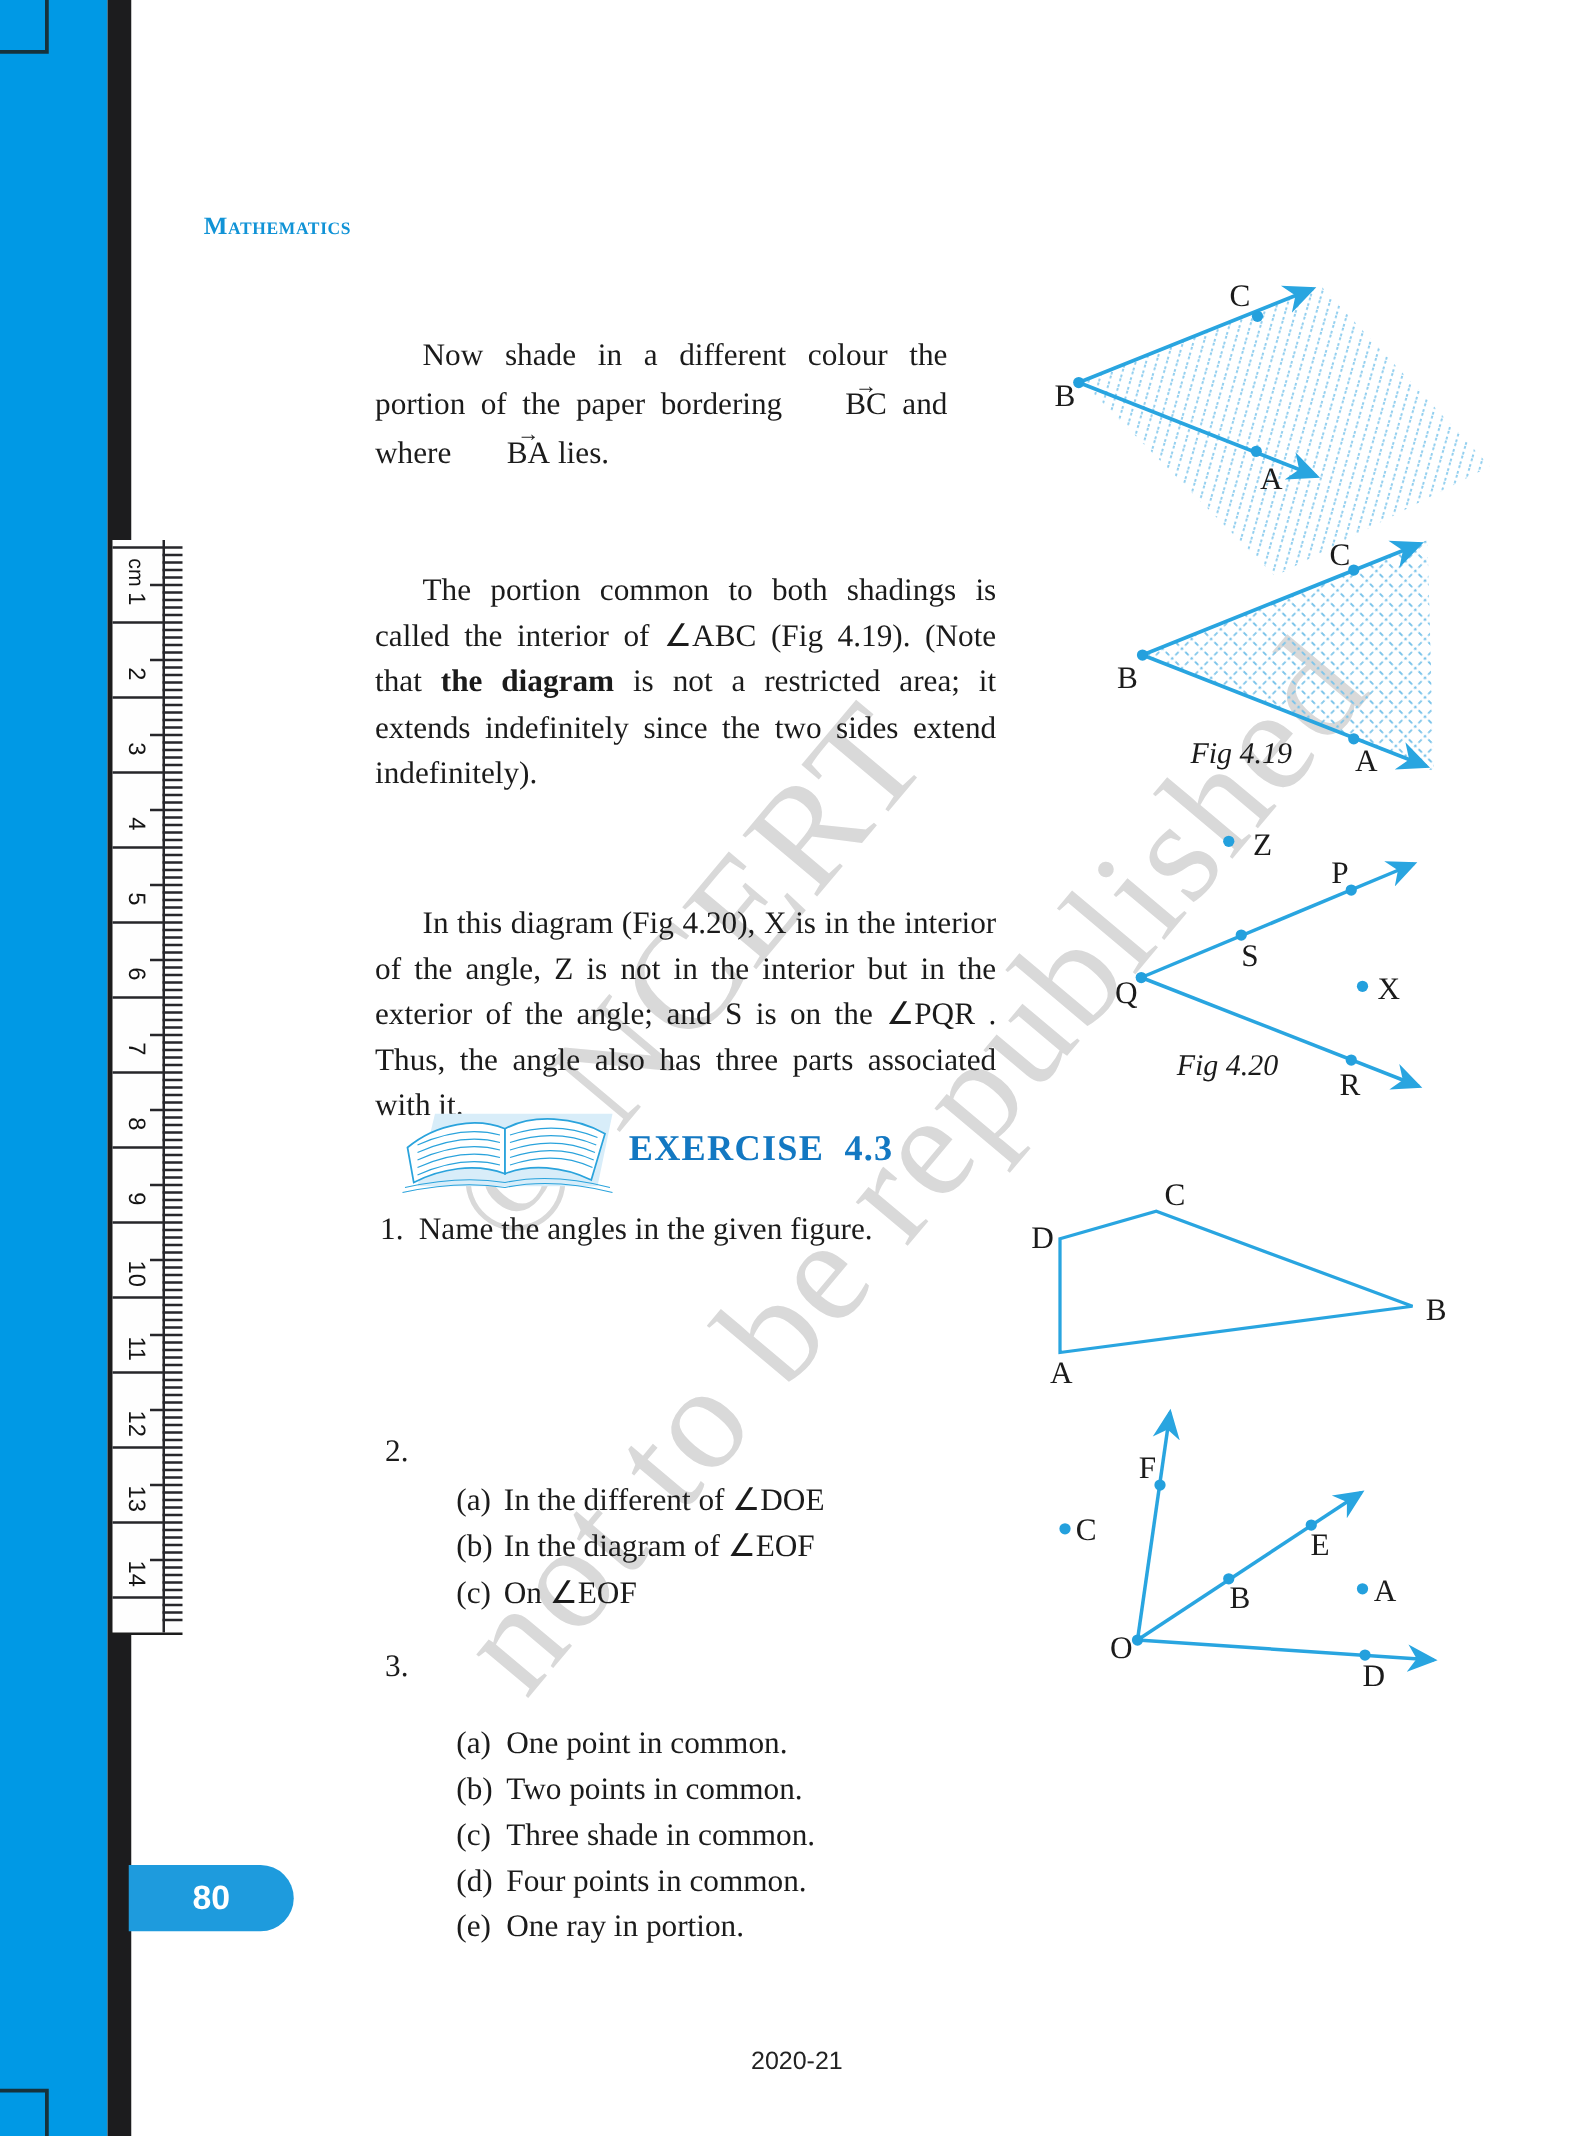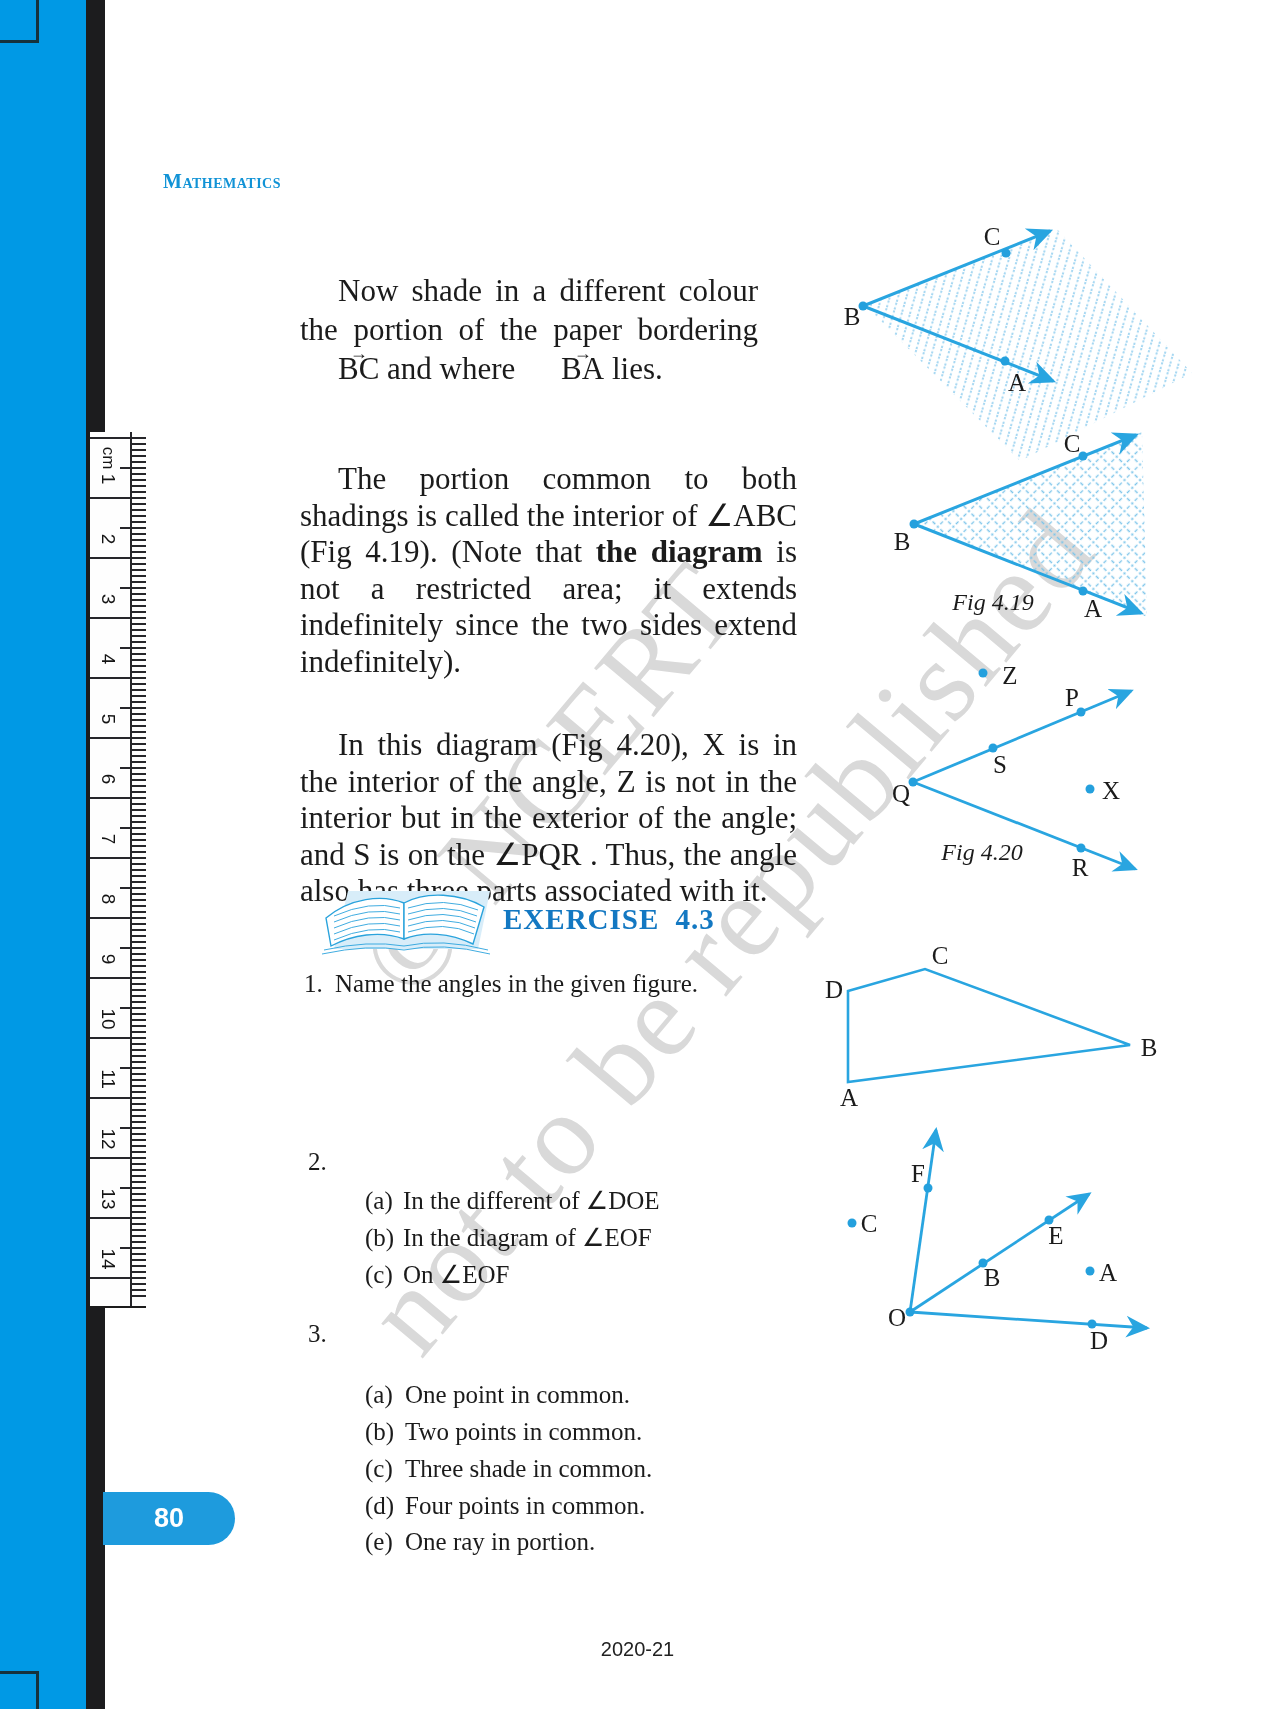--- a/index.html
+++ b/index.html
@@ -42,21 +42,21 @@
   
   .hdr{position:absolute;left:163px;top:170px;font-variant:small-caps;font-weight:bold;
        font-size:20px;letter-spacing:0.5px;color:#1193D6;}
   .footer{position:absolute;left:0;top:1638px;width:1275px;text-align:center;
           font-family:"Liberation Sans",sans-serif;font-size:20px;color:#222;}
   .badge{position:absolute;left:103px;top:1492px;width:132px;height:53px;background:#1E9BDD;
          border-radius:0 27px 27px 0;color:#fff;display:flex;align-items:center;justify-content:center;
          font-family:"Liberation Sans",sans-serif;font-weight:bold;font-size:27px;z-index:5;}
 
   
-  .para{position:absolute;text-align:justify;font-size:31px;}
+  .para{position:absolute;text-align:justify;font-size:25px;}
   .para1{left:300px;top:240px;width:458px;line-height:39px;text-indent:38px;}
   .para2{left:300px;top:430px;width:497px;line-height:36.6px;text-indent:38px;}
   .para3{left:300px;top:696px;width:497px;line-height:36.6px;text-indent:38px;}
   .ray{position:relative;display:inline-block;}
   .ray::before{content:"\2192";position:absolute;left:50%;transform:translateX(-50%);
                top:-15px;font-size:18px;color:#1b1b1b;}
 
   
   .ex-head{position:absolute;left:503px;top:903px;font-weight:bold;font-size:29px;
            letter-spacing:1px;word-spacing:8px;color:#1378C2;}

